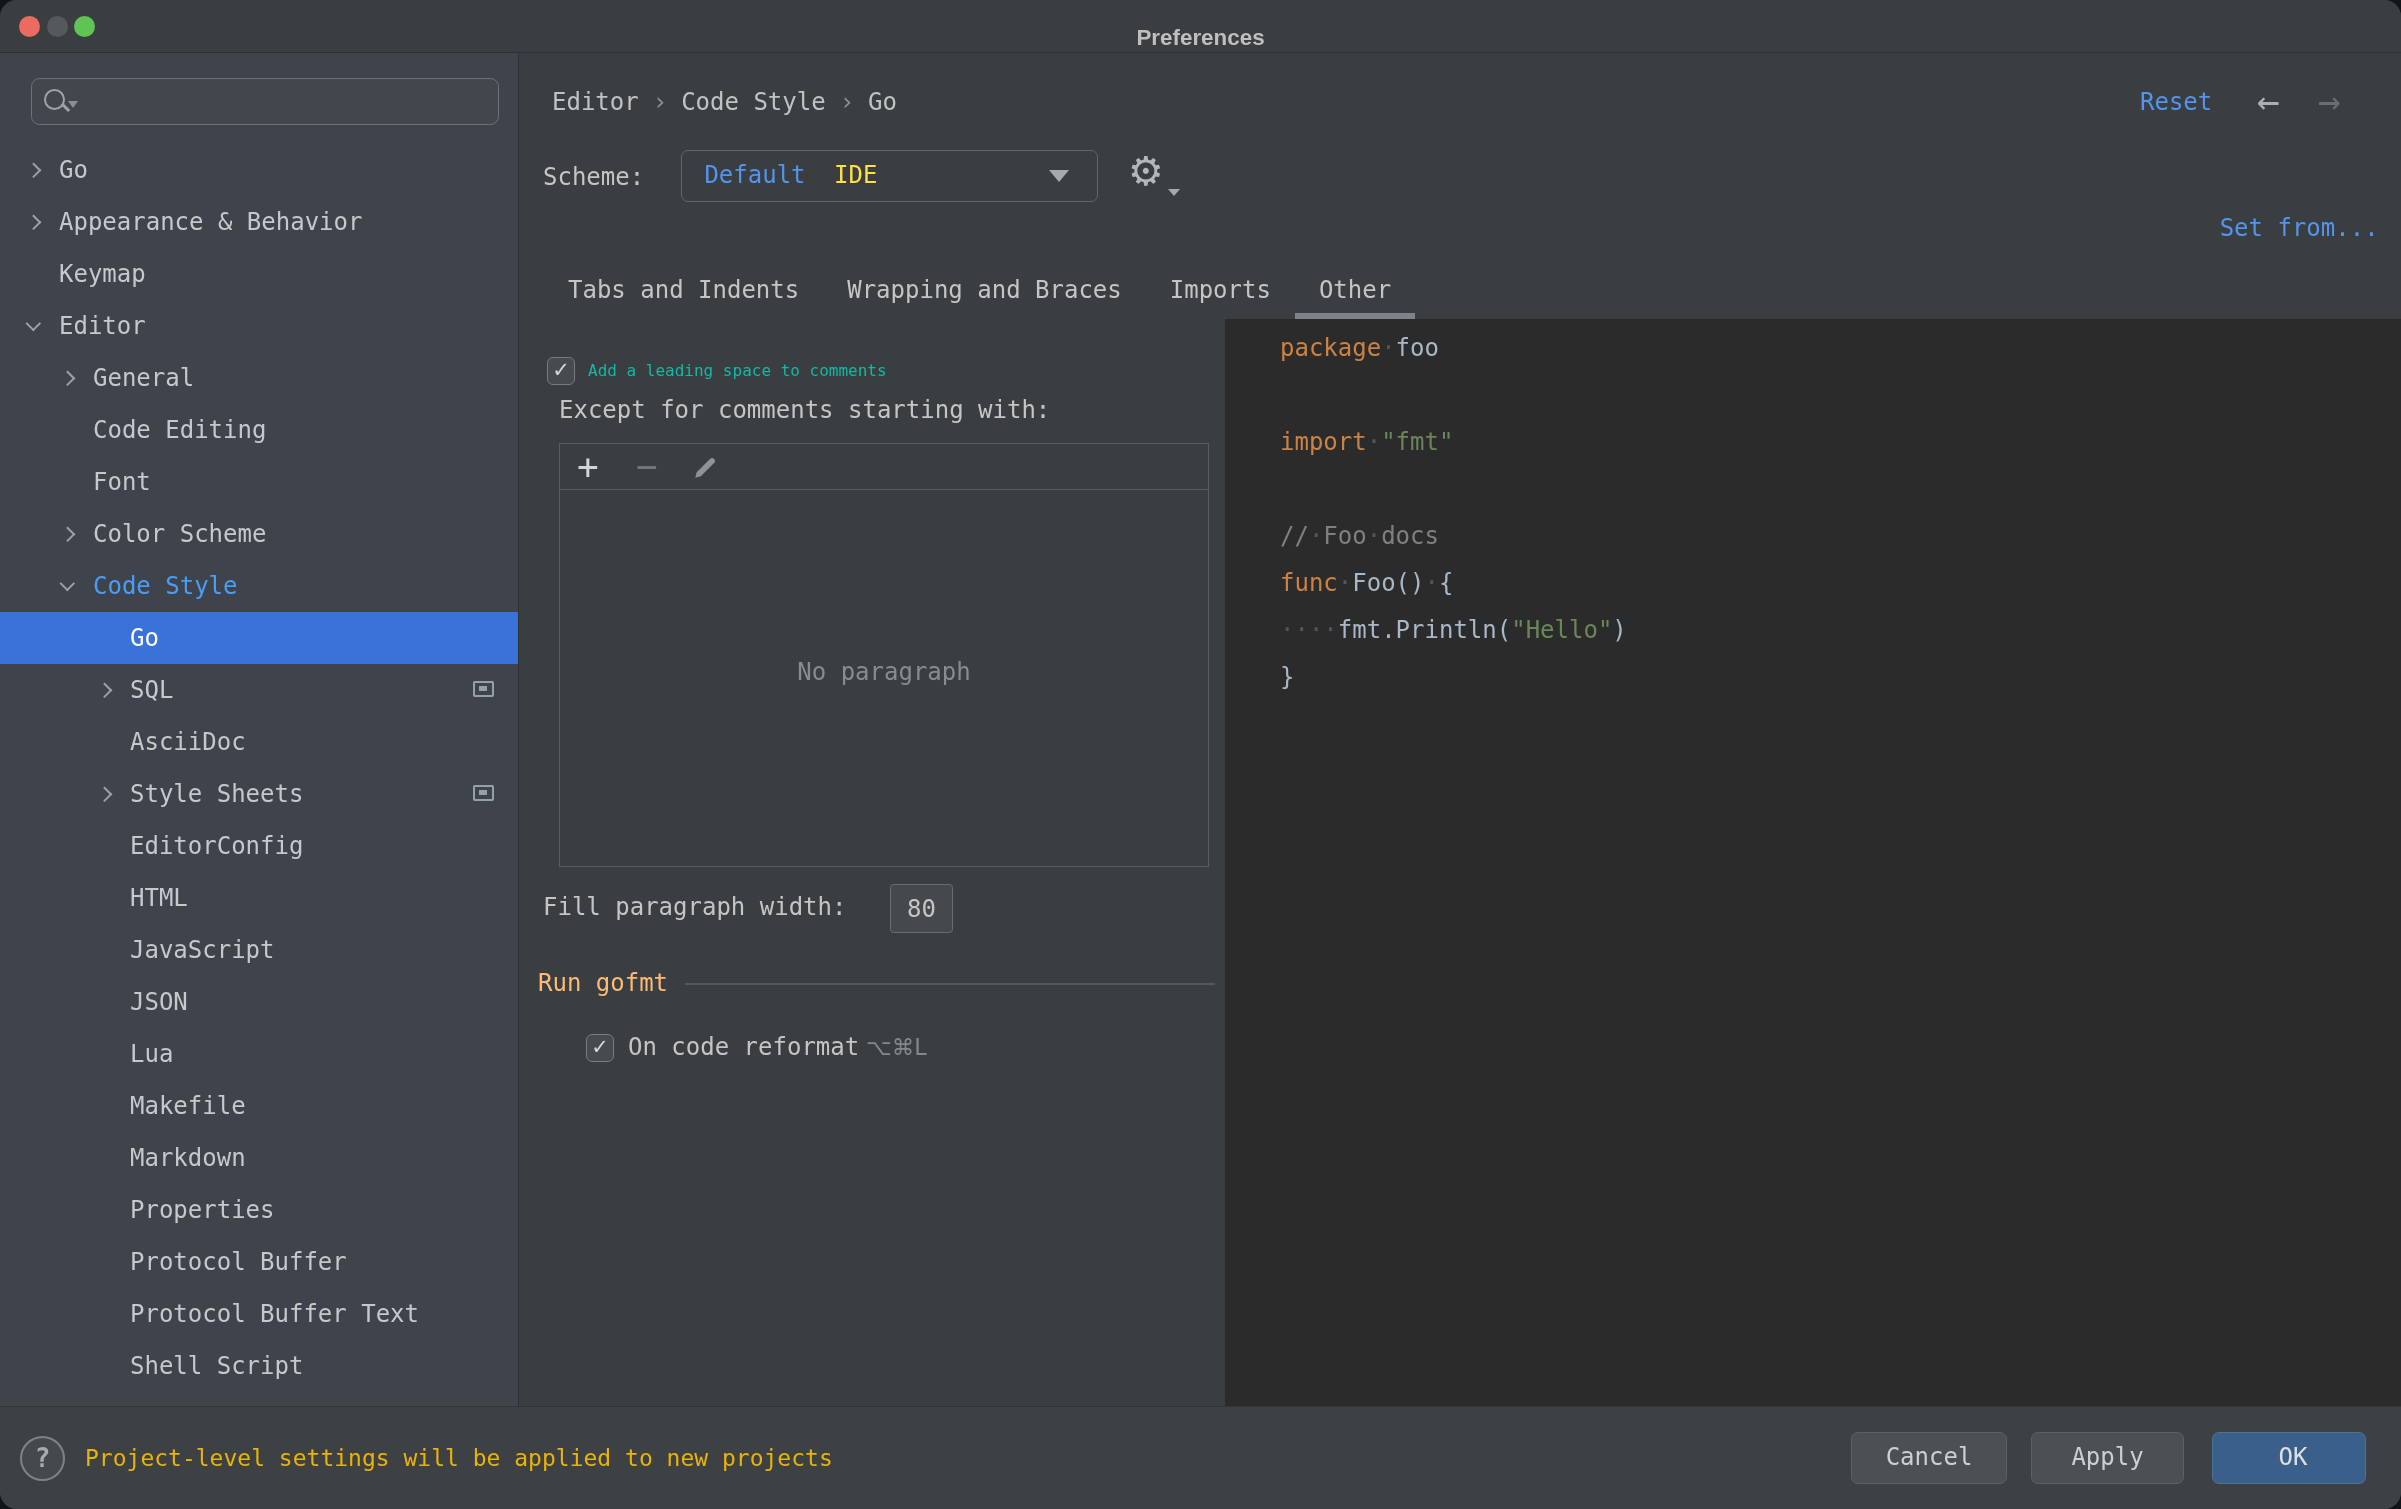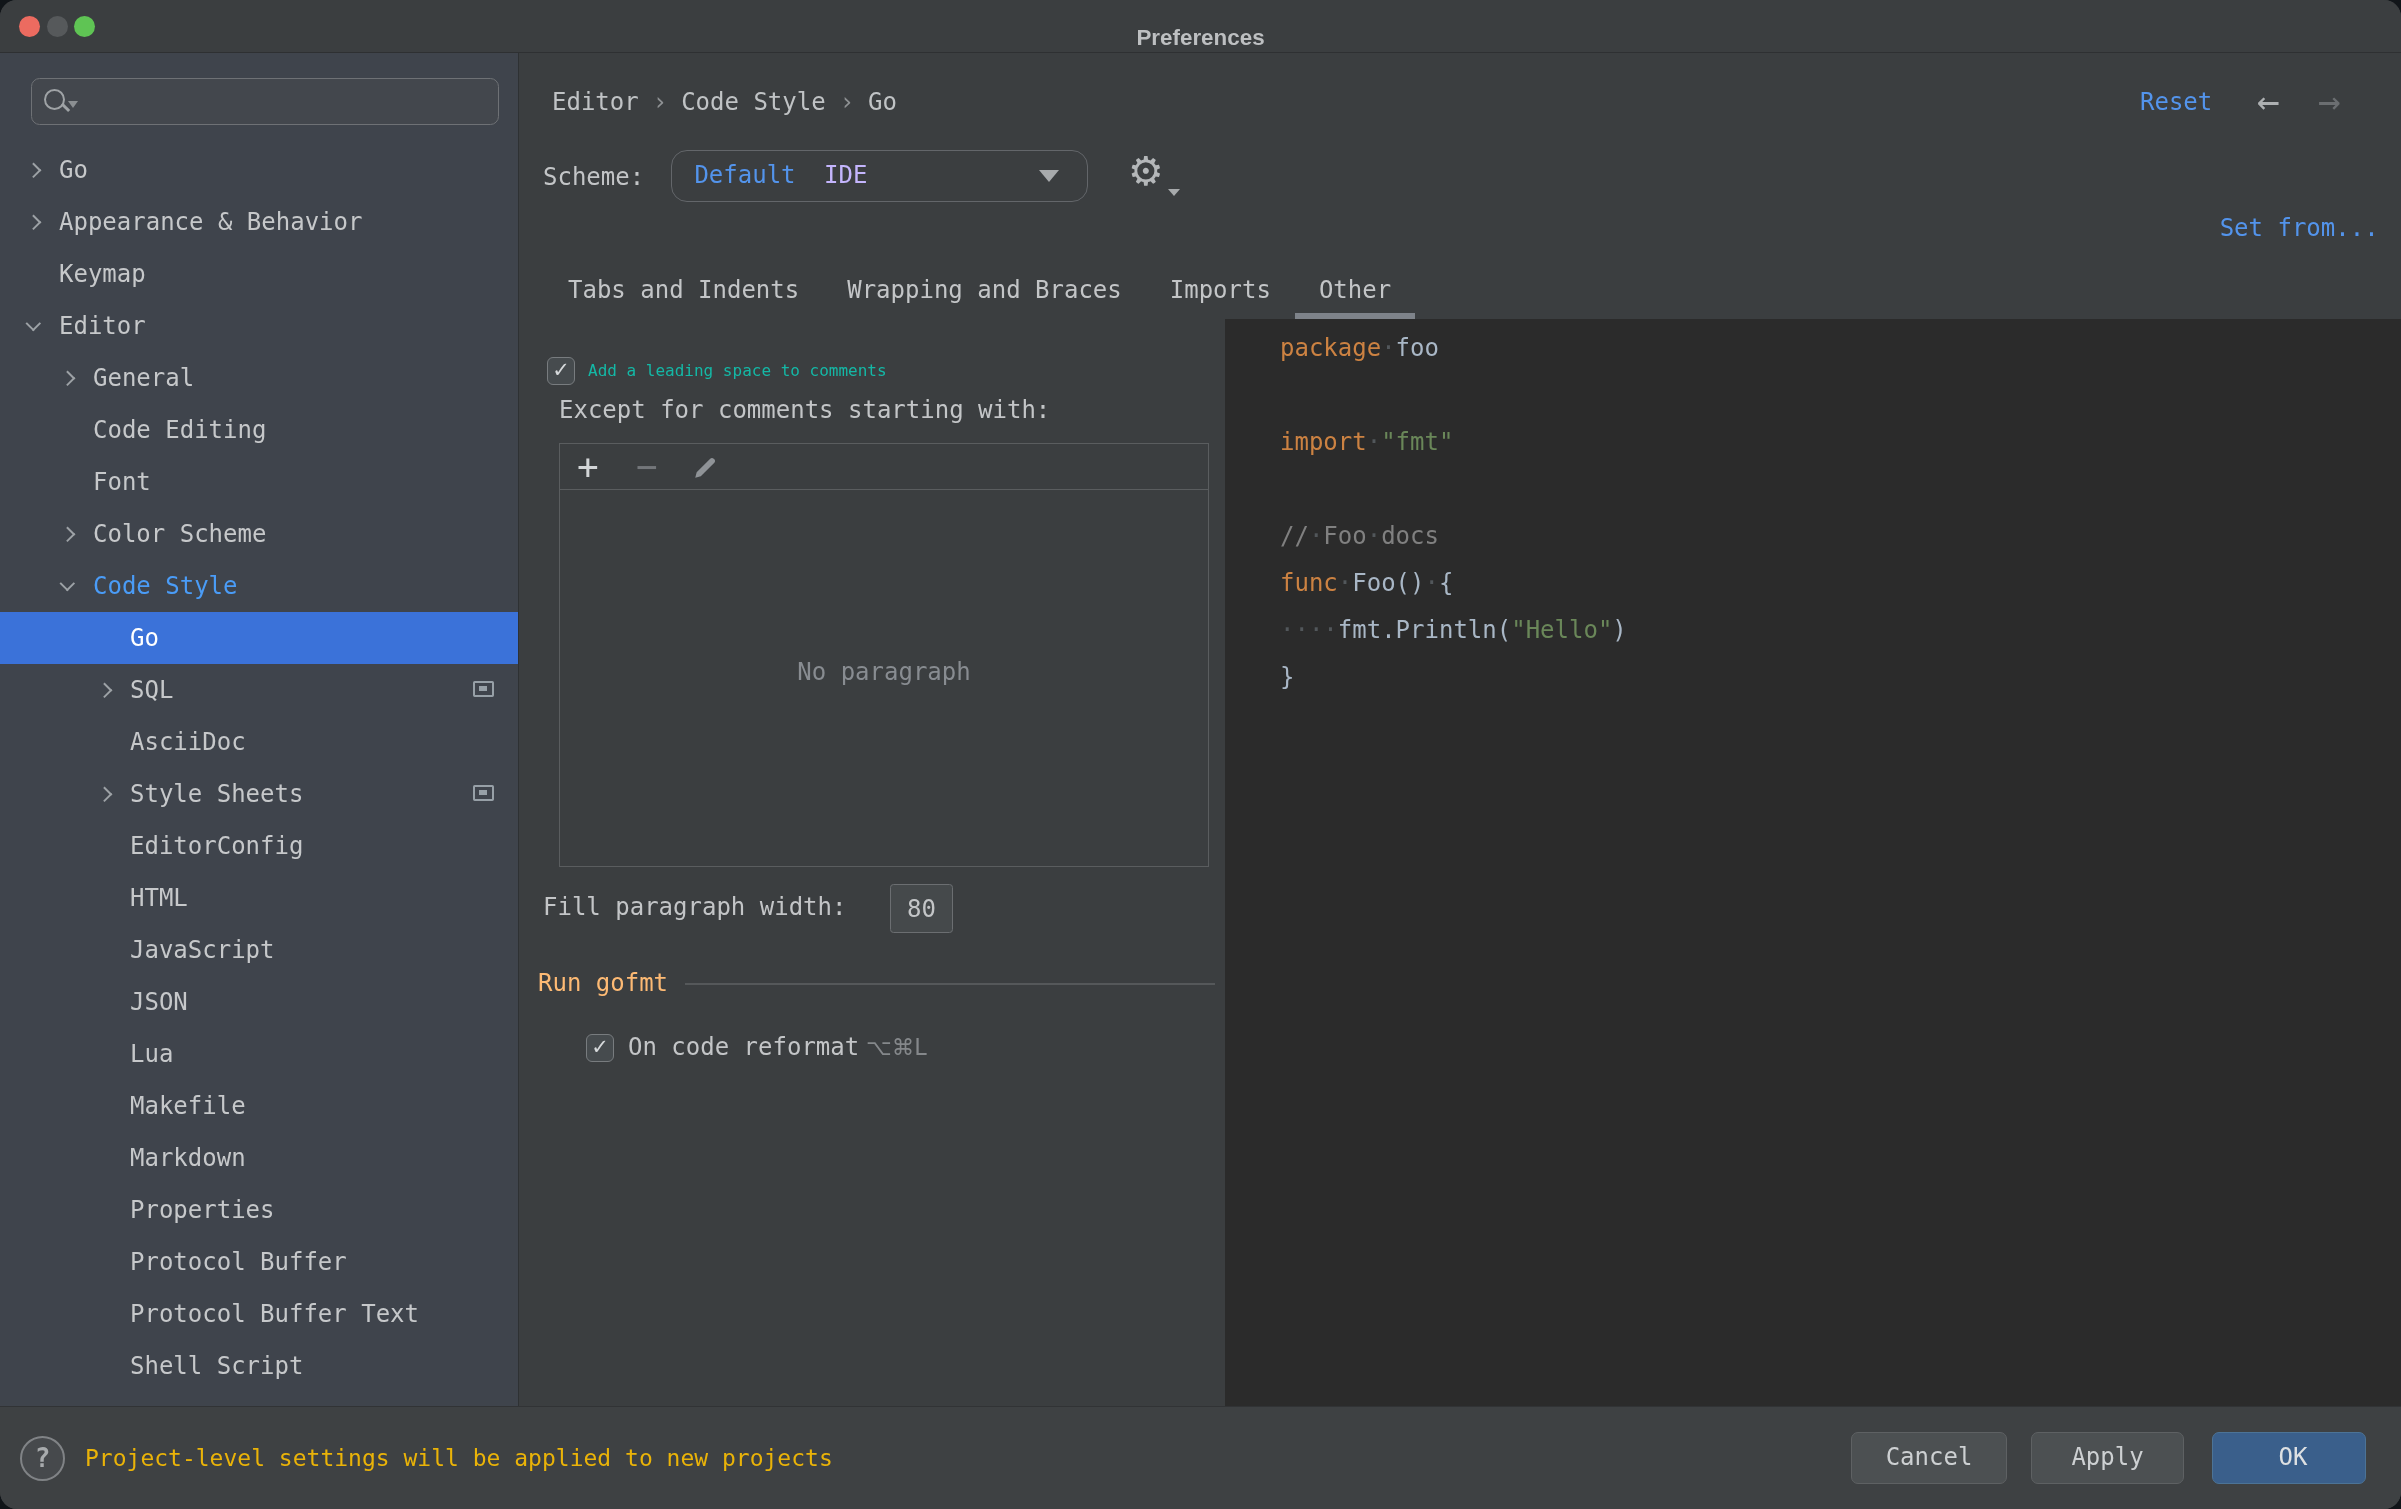--- a/index.html
+++ b/index.html
@@ -74,25 +74,25 @@
   .content{position:absolute;left:519px;top:53px;right:0;bottom:102px;background:#3B3E40;}
   .crumbs{position:absolute;left:33px;top:32px;height:35px;line-height:35px;font-size:24px;color:#C0C3C5;}
   .crumb-sep{color:#8E9193;margin:0 14px;}
   .link{color:#5394EC;font-size:24px;}
   .reset-link{position:absolute;left:1621px;top:32px;height:35px;line-height:35px;cursor:pointer;}
   .nav-arrow{position:absolute;top:26px;font-size:38px;line-height:45px;}
   .nav-back{left:1738px;color:#ADB0B2;}
   .nav-fwd{left:1799px;color:#6B6E71;}
   .scheme-label{position:absolute;left:24px;top:107px;height:35px;line-height:35px;font-size:24px;color:#C3C5C7;}
   .scheme-select{
-    position:absolute;left:152px;top:97px;width:417px;height:52px;box-sizing:border-box;
-    border:1.7px solid #63666A;border-radius:16px;background:#3B3E40;cursor:pointer;
+    position:absolute;left:162px;top:97px;width:417px;height:52px;box-sizing:border-box;
+    border:1.7px solid #63666A;border-radius:7px;background:#3B3E40;cursor:pointer;
   }
   .scheme-val{position:absolute;left:22.4px;top:0;height:48px;line-height:48px;font-size:24px;color:#5394EC;}
-  .scheme-suffix{position:absolute;left:152px;top:0;height:48px;line-height:48px;font-size:24px;color:#c4b5fd;}
+  .scheme-suffix{position:absolute;left:152px;top:0;height:48px;line-height:48px;font-size:24px;color:#fde047;}
   .scheme-caret{position:absolute;right:28px;top:19px;width:0;height:0;
     border-left:10.4px solid transparent;border-right:10.4px solid transparent;
     border-top:12px solid #A7AAAC;}
   .gear{position:absolute;left:609px;top:95px;font-size:40px;color:#B4B7B9;
     font-family:"DejaVu Sans",sans-serif;cursor:pointer;}
   .gear-caret{position:absolute;left:649px;top:136px;width:0;height:0;
     border-left:6px solid transparent;border-right:6px solid transparent;
     border-top:7.8px solid #A7AAAC;}
   .setfrom-link{position:absolute;right:22.4px;top:158px;height:35px;line-height:35px;cursor:pointer;}
   

